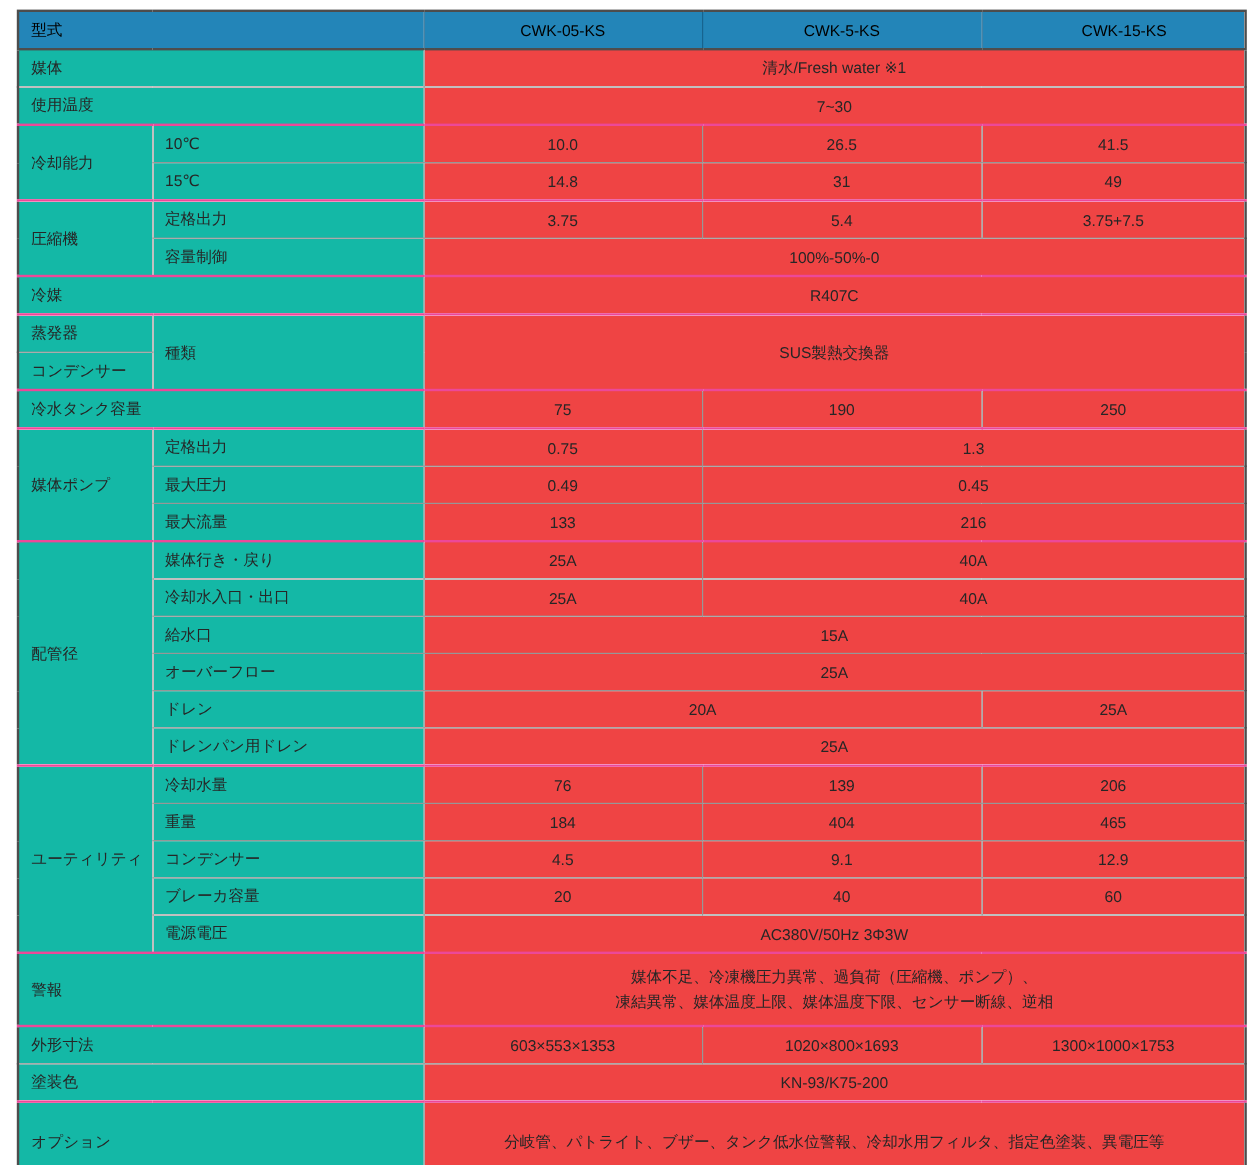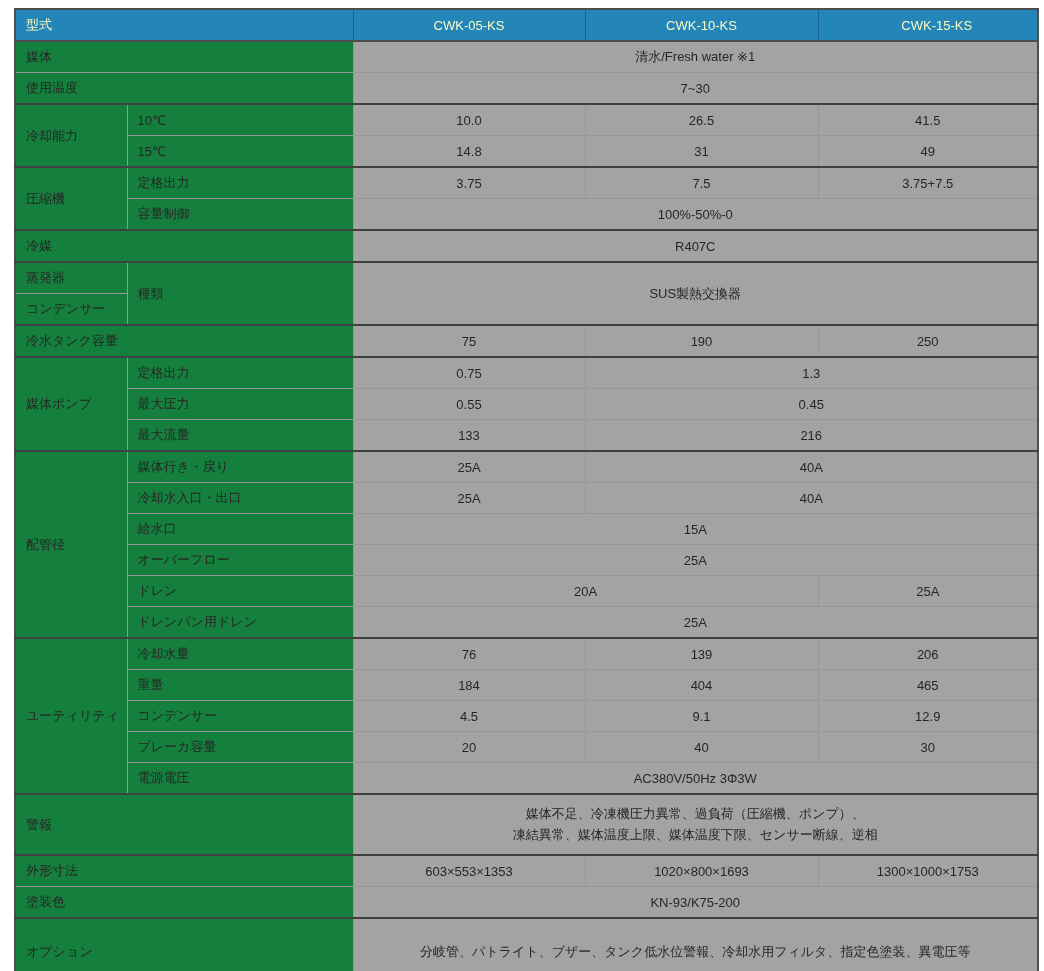--- a/index.html
+++ b/index.html
@@ -24,34 +24,34 @@
     font-weight: normal;
     height: 28px;
     padding: 1px 10px;
     vertical-align: middle;
     overflow: hidden;
     white-space: nowrap;
   }
   
   .spec th.corner, .spec th.model {
     background: #2385b8;
-    color: #fef9c3;
+    color: #000000;
     border-color: #17648f;
     border-top: 2px solid #4d4d4d;
     border-bottom: 2px solid #4d4d4d;
   }
   .spec th.corner { text-align: left; border-left-color: #4d4d4d; }
   .spec th.model  { }
   .spec th.model:last-child { border-right-color: #4d4d4d; padding-left: 28px; }
 
-  .spec td.lbl { background: #15803d; text-align: left; }
-  .spec td.val { background: #a3a3a3; text-align: center; }
+  .spec td.lbl { background: #14b8a6; text-align: left; }
+  .spec td.val { background: #ef4444; text-align: center; }
 
   
-  tr.thick > td { border-top: 2px solid #404040; }
+  tr.thick > td { border-top: 2px solid #ec4899; }
 
   tr.row-alarm > td { height: 57px; }
   tr.row-options > td { height: 64px; }
   td.multiline { white-space: normal; line-height: 1.55; }
 </style>
 </head>
 <body>
 
 <div class="wrap">
 
@@ -60,21 +60,21 @@
     <col style="width:112px">
         <col style="width:226px">
     <col style="width:232px">
         <col style="width:233px">
         <col style="width:220px">
   </colgroup>
   <tbody>
     <tr>
       <th class="corner" colspan="2">型式</th>
       <th class="model">CWK-05-KS</th>
-      <th class="model">CWK-10-KS</th>
+      <th class="model">CWK-5-KS</th>
       <th class="model">CWK-15-KS</th>
     </tr>
 
     <tr>
       <td class="lbl" colspan="2">媒体</td>
       <td class="val" colspan="3">清水/Fresh water ※1</td>
     </tr>
 
     <tr>
       <td class="lbl" colspan="2">使用温度</td>
@@ -92,21 +92,21 @@
       <td class="lbl">15℃</td>
       <td class="val">14.8</td>
       <td class="val">31</td>
       <td class="val">49</td>
     </tr>
 
     <tr class="thick">
       <td class="lbl" rowspan="2">圧縮機</td>
       <td class="lbl">定格出力</td>
       <td class="val">3.75</td>
-      <td class="val">7.5</td>
+      <td class="val">5.4</td>
       <td class="val">3.75+7.5</td>
     </tr>
     <tr>
       <td class="lbl">容量制御</td>
       <td class="val" colspan="3">100%-50%-0</td>
     </tr>
 
     <tr class="thick">
       <td class="lbl" colspan="2">冷媒</td>
       <td class="val" colspan="3">R407C</td>
@@ -129,21 +129,21 @@
     </tr>
 
     <tr class="thick">
       <td class="lbl" rowspan="3">媒体ポンプ</td>
       <td class="lbl">定格出力</td>
       <td class="val">0.75</td>
       <td class="val" colspan="2">1.3</td>
     </tr>
     <tr>
       <td class="lbl">最大圧力</td>
-      <td class="val">0.55</td>
+      <td class="val">0.49</td>
       <td class="val" colspan="2">0.45</td>
     </tr>
     <tr>
       <td class="lbl">最大流量</td>
       <td class="val">133</td>
       <td class="val" colspan="2">216</td>
     </tr>
 
     <tr class="thick">
       <td class="lbl" rowspan="6">配管径</td>
@@ -190,21 +190,21 @@
     <tr>
       <td class="lbl">コンデンサー</td>
       <td class="val">4.5</td>
       <td class="val">9.1</td>
       <td class="val">12.9</td>
     </tr>
     <tr>
       <td class="lbl">ブレーカ容量</td>
       <td class="val">20</td>
       <td class="val">40</td>
-      <td class="val">30</td>
+      <td class="val">60</td>
     </tr>
     <tr>
       <td class="lbl">電源電圧</td>
       <td class="val" colspan="3">AC380V/50Hz 3Φ3W</td>
     </tr>
 
     <tr class="thick row-alarm">
       <td class="lbl" colspan="2">警報</td>
       <td class="val multiline" colspan="3">
         <div>媒体不足、冷凍機圧力異常、過負荷（圧縮機、ポンプ）、</div>

